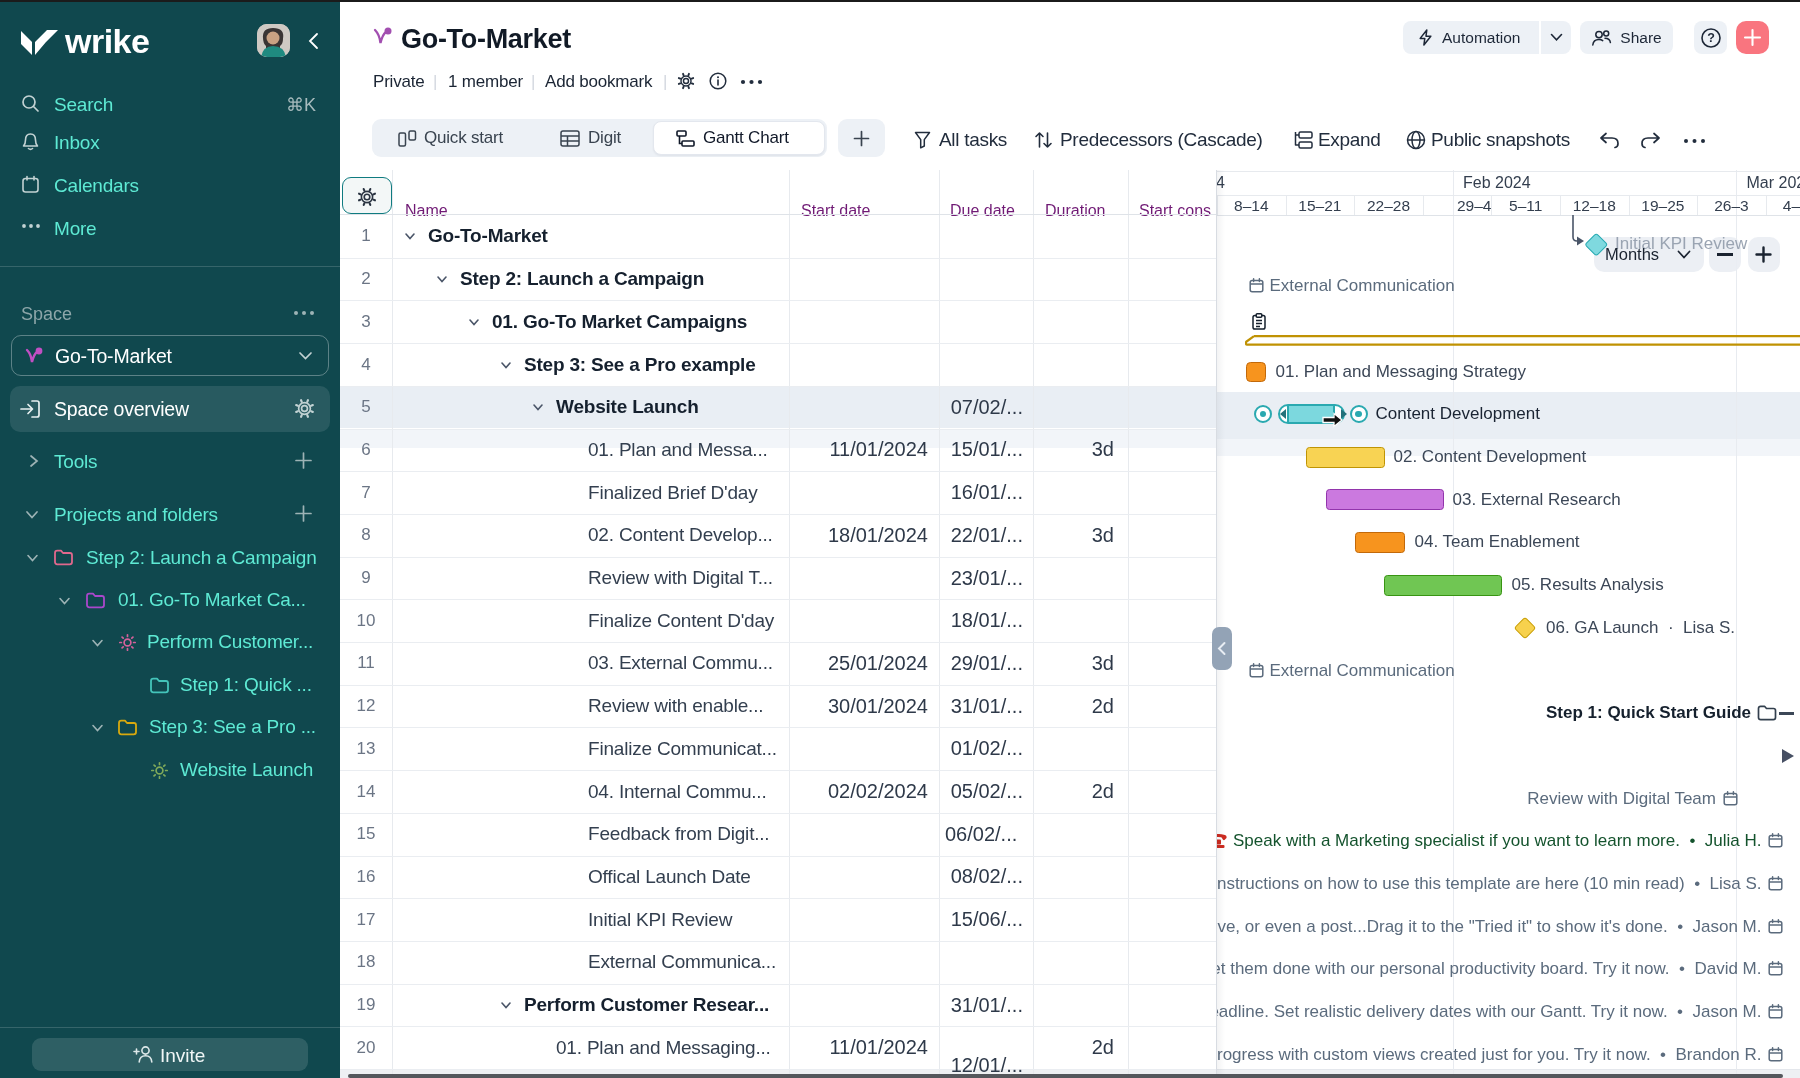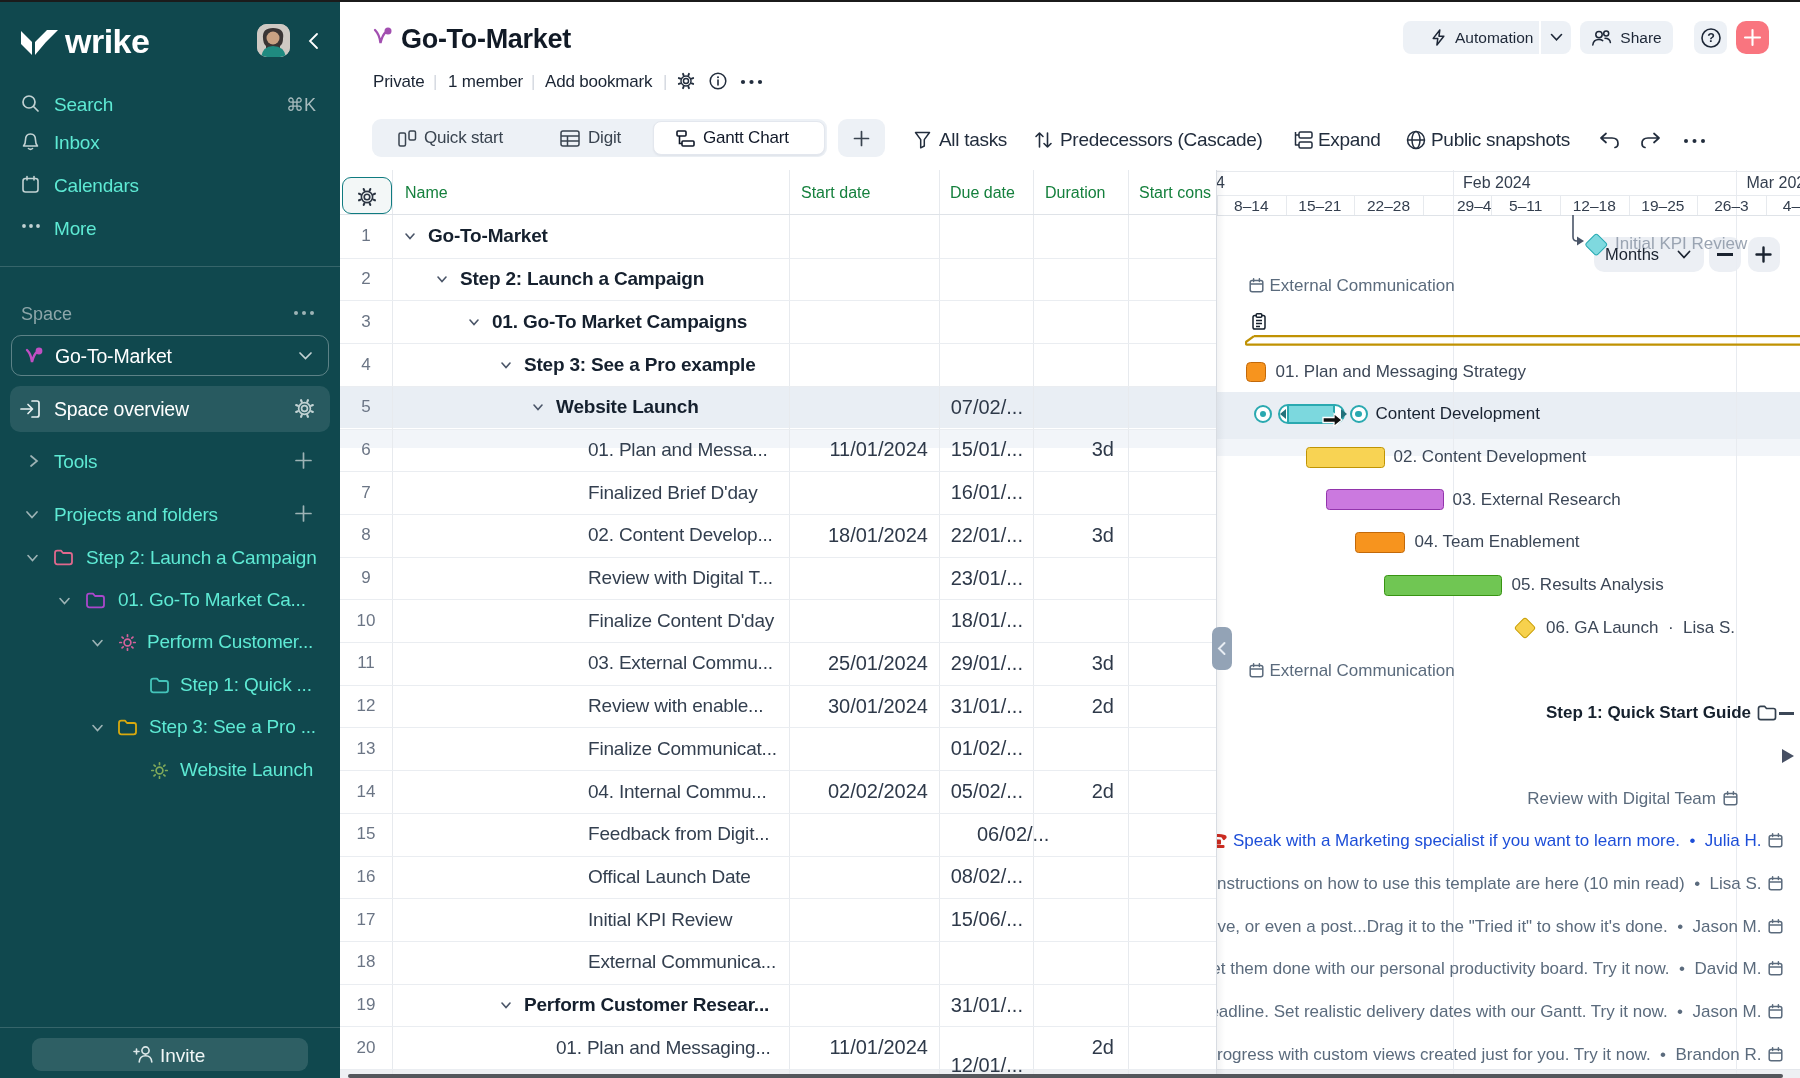--- a/index.html
+++ b/index.html
@@ -23,21 +23,21 @@
   
   .tabbar { position:absolute; left:372px; top:119px; width:455px; height:38px; background:#edf1f6; border-radius:9px; }
   .tabsel { position:absolute; left:653px; top:121px; width:172px; height:34px; background:#fff; border:1px solid #e3e7ee; border-radius:8px; box-shadow:0 1px 2px rgba(16,24,40,0.06); }
   .tabtxt { position:absolute; font-size:17px; color:#39434f; letter-spacing:-0.2px; }
   .ftxt { position:absolute; font-size:19px; color:#222d3d; letter-spacing:-0.3px; }
 
   
   .tbl { position:absolute; left:340px; top:170px; width:877px; height:908px; overflow:hidden; background:#fff; }
   .colline { position:absolute; top:0; bottom:0; width:1px; background:#e7eaee; }
   .rowline { position:absolute; left:0; width:877px; height:1px; background:#eaedf1; }
-  .hdrtxt { position:absolute; top:0; height:45px; line-height:45px; font-size:16px; color:#15803d; }
+  .hdrtxt { position:absolute; top:18px; height:45px; line-height:45px; font-size:16px; color:#701a75; }
   .rownum { position:absolute; left:0; width:52px; text-align:center; font-size:17px; line-height:18px; color:#6b7585; }
   .cell { position:absolute; font-size:19px; line-height:20px; color:#333f4f; white-space:nowrap; letter-spacing:-0.2px; }
   .cellb { font-weight:bold; color:#15202e; }
   .date { position:absolute; font-size:20px; line-height:19px; color:#2e3949; }
   .chev { position:absolute; width:12px; height:12px; }
 
   
   .gantt { position:absolute; left:1217px; top:170px; width:583px; height:908px; overflow:hidden; }
   .gw { position:absolute; font-size:15.5px; color:#333e4e; white-space:nowrap; }
   .glabel { position:absolute; font-size:17px; color:#3c4757; white-space:nowrap; }
@@ -202,21 +202,21 @@
     <div class="abs" style="left:160px;top:1043px;font-size:19px;color:#f0f6f6">Invite</div>
   </div>
   <div class="main" id="main">
 
     <svg class="abs" style="left:372px;top:26px" width="21" height="20" viewBox="0 0 21 20">
       <path d="M3 4 Q7.5 8.5 8.5 17 Q10.5 8.5 14 6" stroke="#a24fb0" stroke-width="2.3" fill="none" stroke-linecap="round"></path>
       <circle cx="16" cy="5" r="3.5" fill="#a24fb0"></circle>
     </svg>
     <div class="title">Go-To-Market</div>
 
-    <div class="pill" style="left:1403px;top:21px;width:136px;height:33px;border-radius:8px 0 0 8px;justify-content:flex-start;padding-left:28px">
+    <div class="pill" style="left:1403px;top:21px;width:136px;height:33px;border-radius:8px 0 0 8px;justify-content:flex-start;padding-left:15px">
       <svg width="15" height="17" viewBox="0 0 15 17" style="margin-right:9px">
         <path d="M8.8 1 L2.2 9.4 H6.8 L5.9 16 L12.8 7.2 H8 Z" stroke="#1d2737" stroke-width="1.5" fill="none" stroke-linejoin="round"></path>
       </svg>
       Automation
     </div>
     <div class="pill" style="left:1541px;top:21px;width:30px;height:33px;border-radius:0 8px 8px 0">
       <svg width="13" height="9" viewBox="0 0 13 9">
         <path d="M1.5 1.5 L6.5 6.8 L11.5 1.5" stroke="#1d2737" stroke-width="1.6" fill="none" stroke-linecap="round"></path>
       </svg>
     </div>
@@ -432,21 +432,21 @@
     <div class="date" style="left:610.7px;top:569.3px">01/02/...</div>
     <div class="rowline" style="top:642.8px"></div>
     <div class="rownum" style="top:612.5px">14</div>
     <div class="cell" style="left:248px;top:611.5px">04. Internal Commu...</div>
     <div class="date" style="left:448px;top:612.0px;width:140px;text-align:right">02/02/2024</div>
     <div class="date" style="left:610.7px;top:612.0px">05/02/...</div>
     <div class="date" style="left:692px;top:612.0px;width:82px;text-align:right">2d</div>
     <div class="rowline" style="top:685.5px"></div>
     <div class="rownum" style="top:655.2px">15</div>
     <div class="cell" style="left:248px;top:654.2px">Feedback from Digit...</div>
-    <div class="date" style="left:637px;top:654.7px">06/02/...</div>
+    <div class="date" style="left:605px;top:654.7px">06/02/...</div>
     <div class="rowline" style="top:728.2px"></div>
     <div class="rownum" style="top:697.9px">16</div>
     <div class="cell" style="left:248px;top:696.9px">Offical Launch Date</div>
     <div class="date" style="left:610.7px;top:697.4px">08/02/...</div>
     <div class="rowline" style="top:770.9px"></div>
     <div class="rownum" style="top:740.6px">17</div>
     <div class="cell" style="left:248px;top:739.6px">Initial KPI Review</div>
     <div class="date" style="left:610.7px;top:740.1px">15/06/...</div>
     <div class="rowline" style="top:813.6px"></div>
     <div class="rownum" style="top:783.3px">18</div>
@@ -568,21 +568,21 @@
       <path d="M1 1 L13 8 L1 15 Z" fill="#475064"></path>
     </svg>
     <div class="glabel" style="right:84px;top:618.6px;color:#5b6b7d">Review with Digital Team</div>
     <div class="abs" style="left:505.5px;top:619.6px"><svg class="gcal" width="15" height="15" style="margin-right:6px" viewBox="0 0 15 15">
         <g stroke="#5b6b7d" stroke-width="1.5" fill="none">
           <rect x="1.2" y="2.4" width="12.6" height="11.4" rx="2"></rect>
           <path d="M4.6 0.8 V3.4 M10.4 0.8 V3.4" stroke-linecap="round"></path>
           <path d="M1.2 6 H13.8"></path>
         </g>
       </svg></div>
-    <div class="glabel" style="right:38.5px;top:661.3px;color:#1d4ed8"><svg width="20" height="17" viewBox="0 0 20 17" style="vertical-align:-2.5px;margin-right:5px">
+    <div class="glabel" style="right:38.5px;top:661.3px;color:#14532d"><svg width="20" height="17" viewBox="0 0 20 17" style="vertical-align:-2.5px;margin-right:5px">
         <path d="M1.5 6 Q1 3.5 3 3 Q10 1 17 3 Q19 3.5 18.5 6 L16.5 8 Q15 8.5 14.5 7 Q14 5.5 13 5.3 Q10 4.7 7 5.3 Q6 5.5 5.5 7 Q5 8.5 3.5 8 Z" fill="#cc2b20"></path>
         <rect x="7" y="7.5" width="6" height="5" rx="1" fill="#cc2b20"></rect>
         <rect x="3.5" y="13" width="13" height="3" rx="1" fill="#cc2b20"></rect>
         <rect x="8.4" y="2" width="3.2" height="2" fill="#cc2b20"></rect>
       </svg>Speak with a Marketing specialist if you want to learn more.&nbsp; • &nbsp;Julia H.</div>
     <div class="abs" style="left:551px;top:662.3px"><svg class="gcal" width="15" height="15" style="margin-right:6px" viewBox="0 0 15 15">
         <g stroke="#5b6b7d" stroke-width="1.5" fill="none">
           <rect x="1.2" y="2.4" width="12.6" height="11.4" rx="2"></rect>
           <path d="M4.6 0.8 V3.4 M10.4 0.8 V3.4" stroke-linecap="round"></path>
           <path d="M1.2 6 H13.8"></path>

